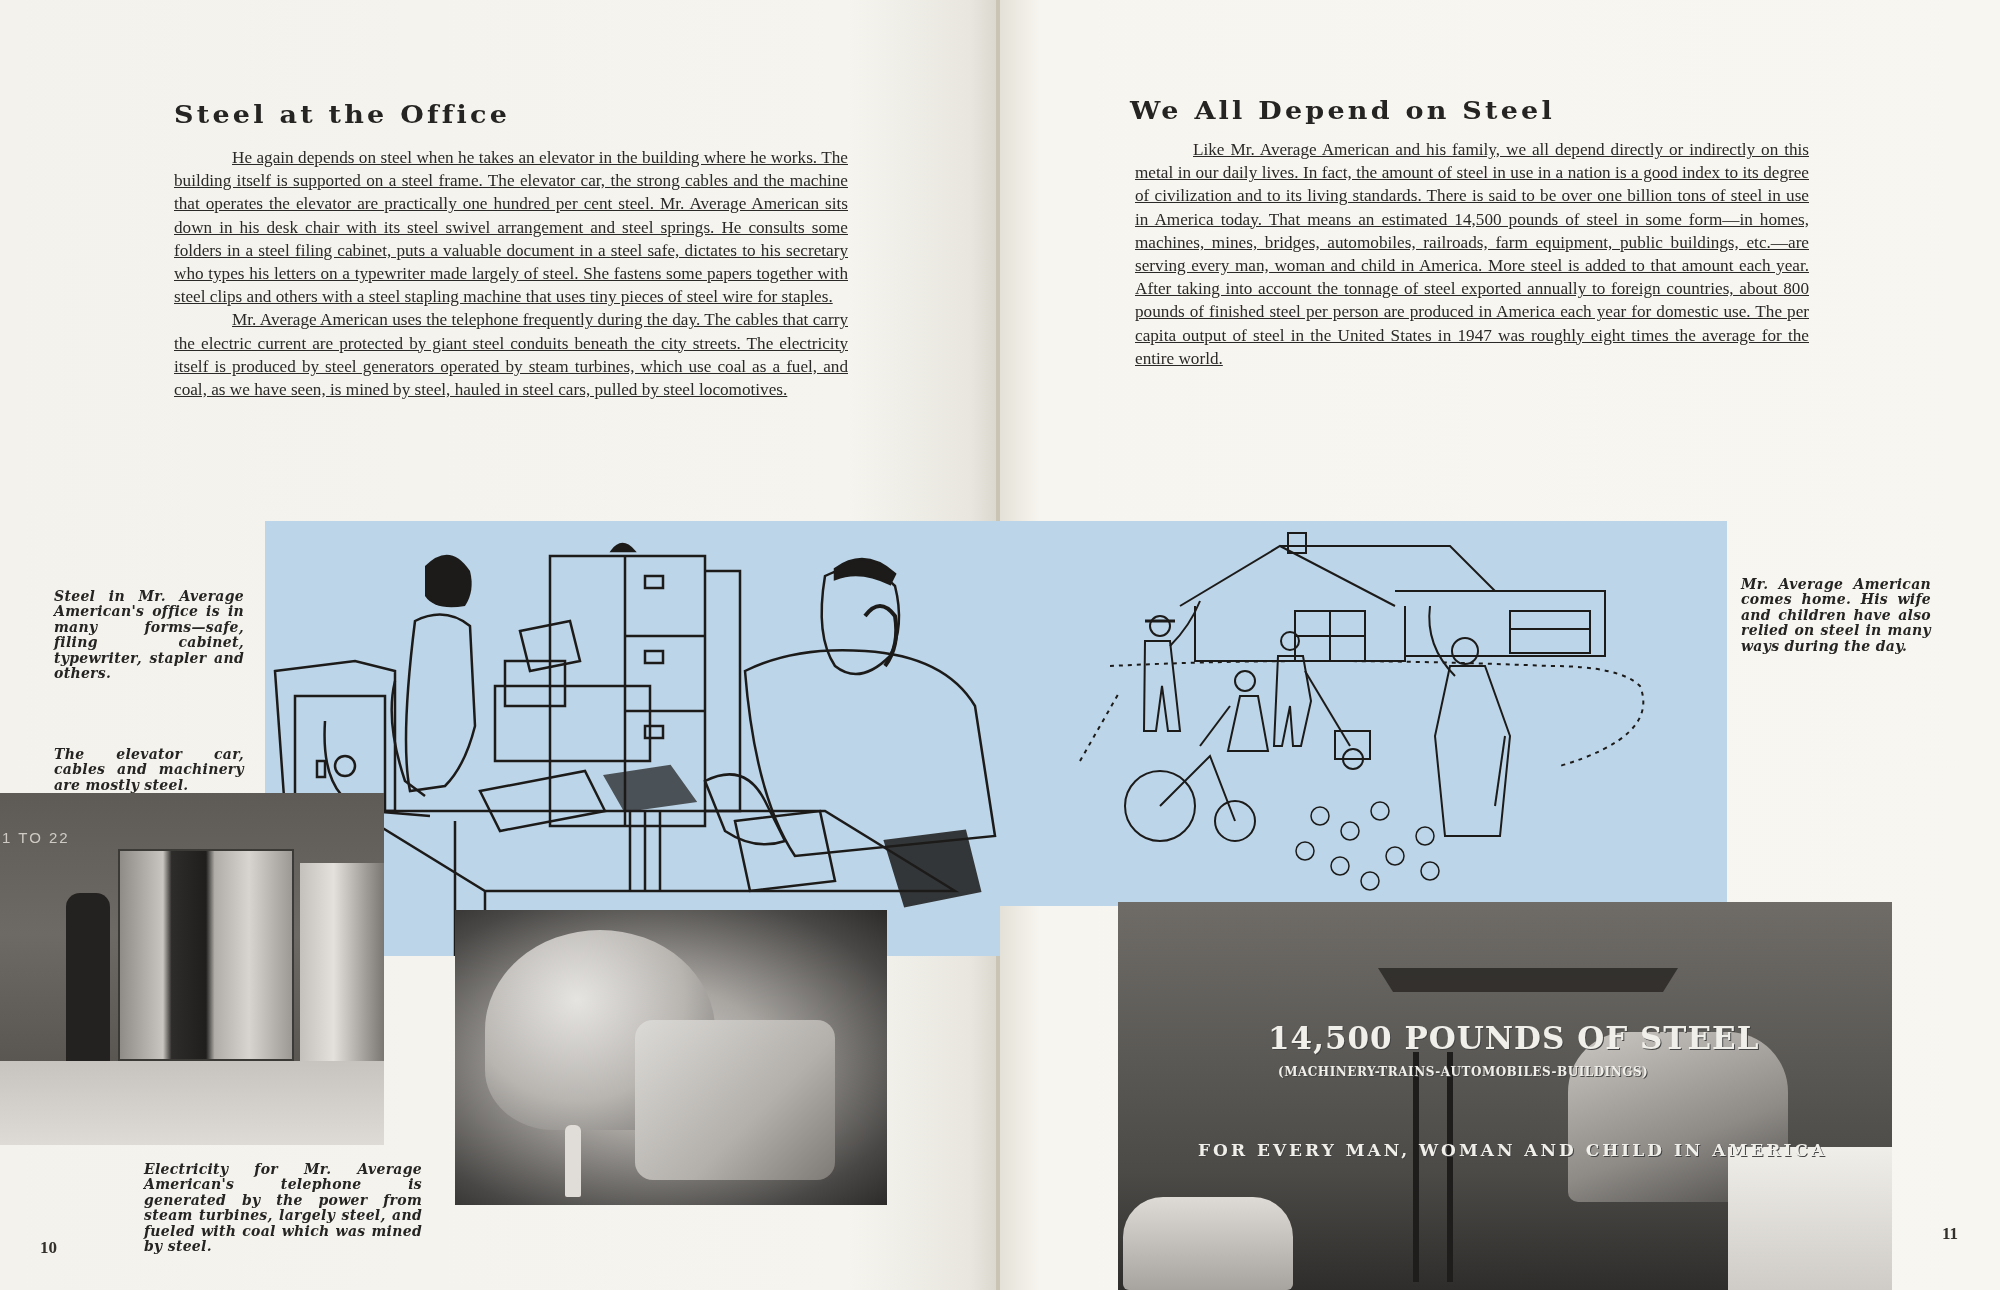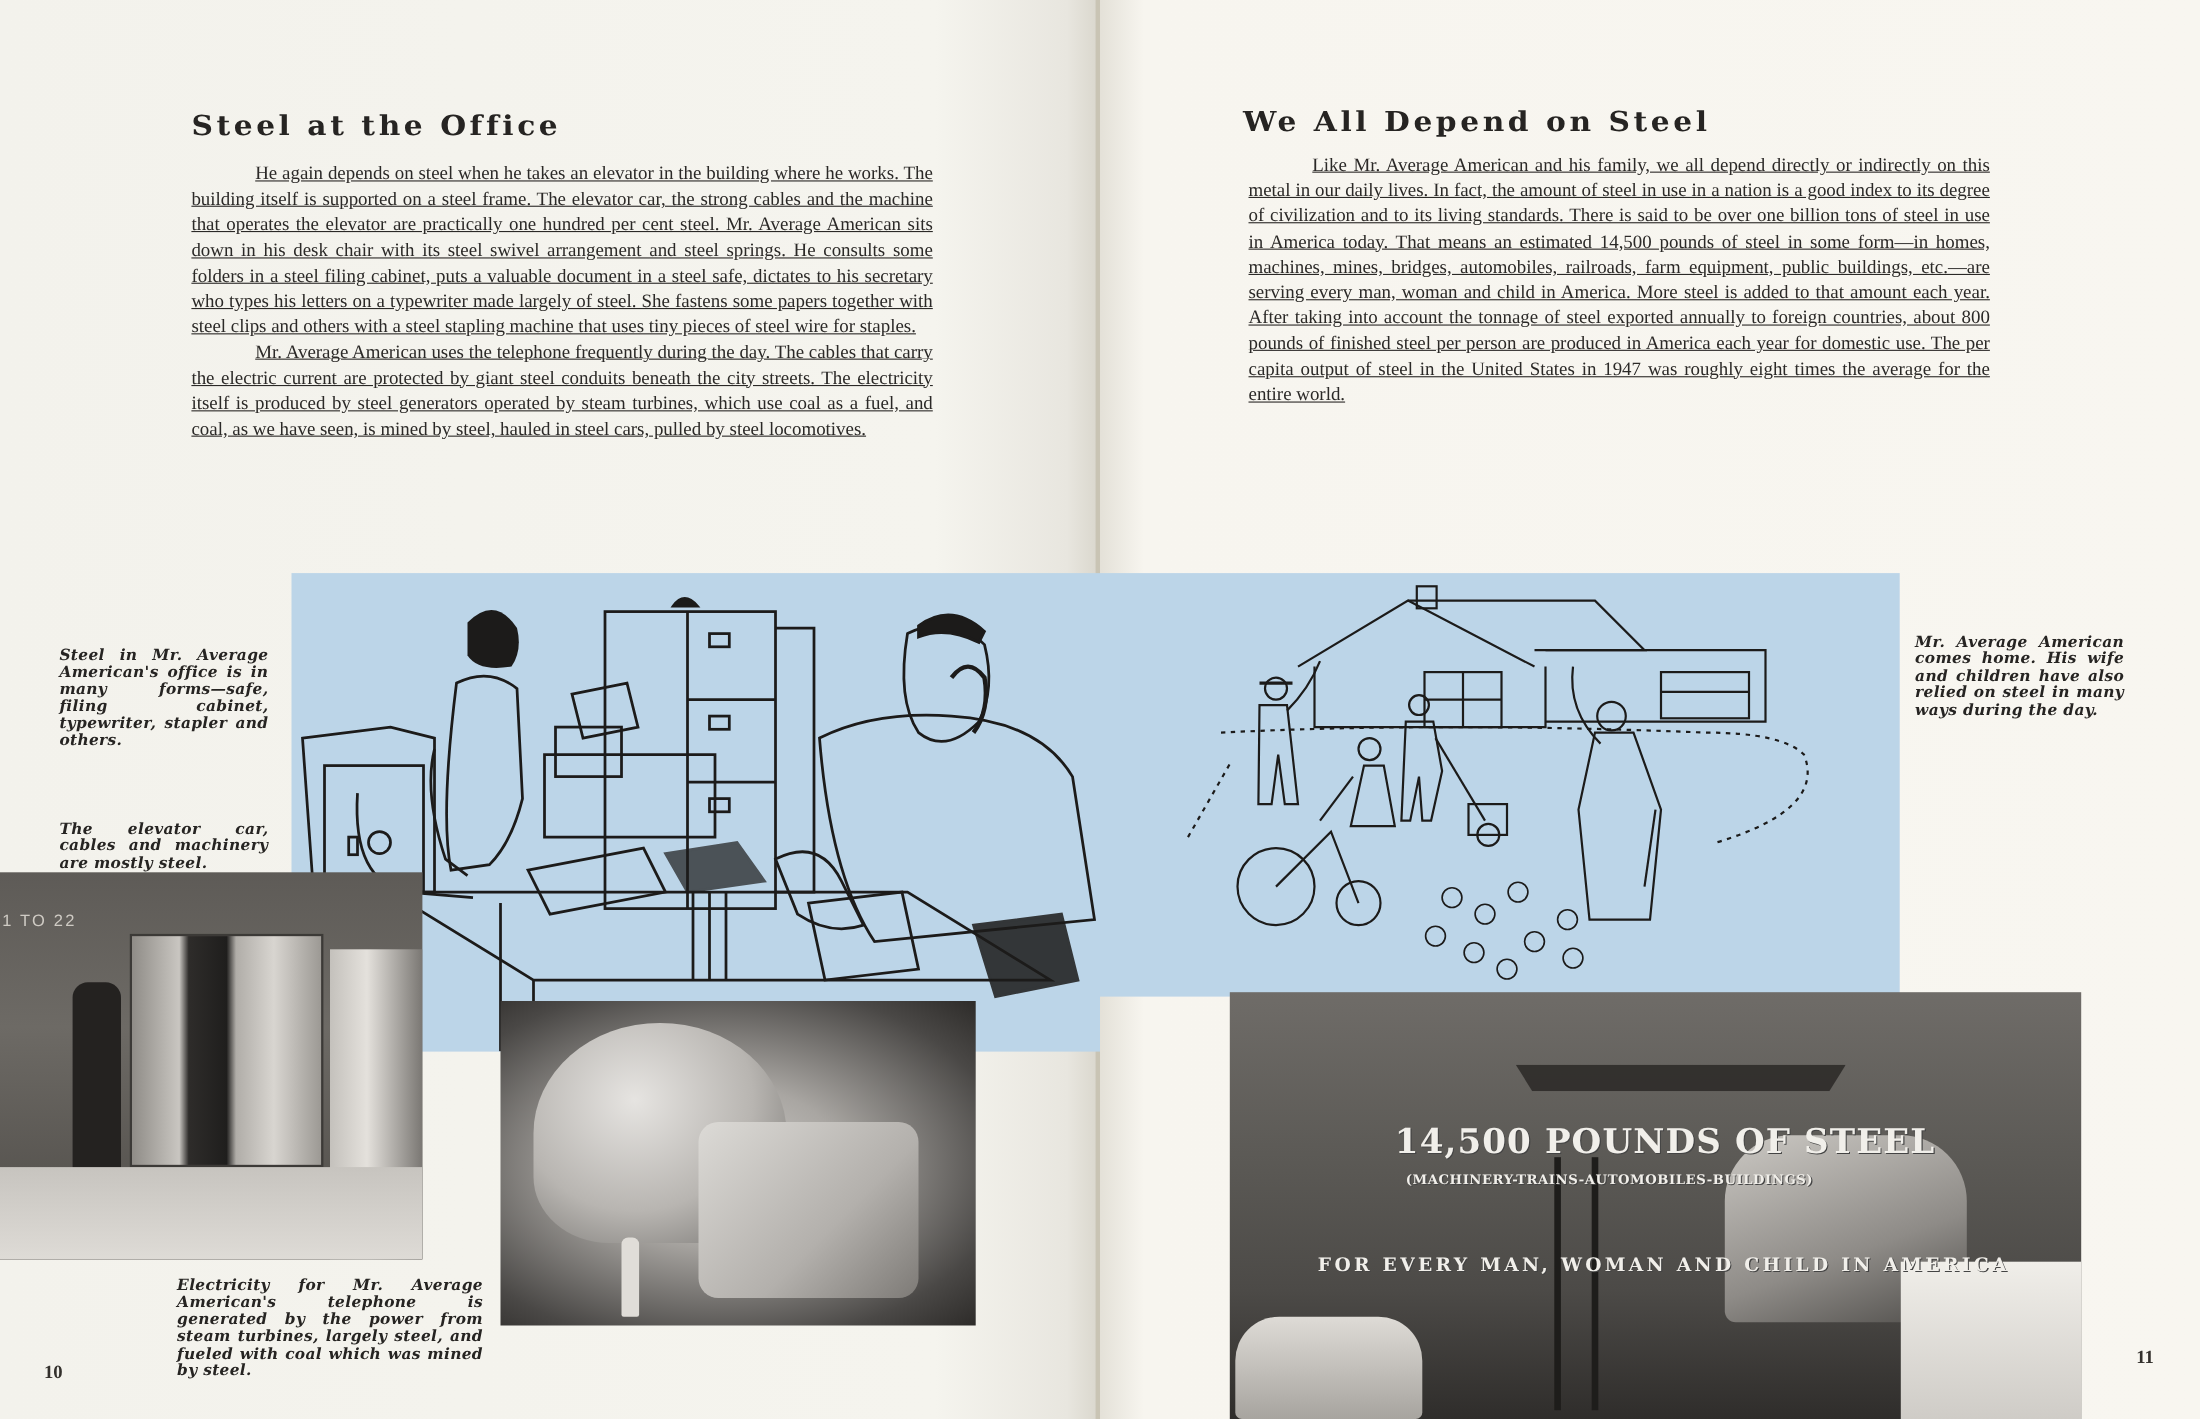--- a/index.html
+++ b/index.html
@@ -86,21 +86,21 @@
   <p>Mr. Average American uses the telephone frequently during the day. The cables that carry the electric current are protected by giant steel conduits beneath the city streets. The electricity itself is produced by steel generators operated by steam turbines, which use coal as a fuel, and coal, as we have seen, is mined by steel, hauled in steel cars, pulled by steel locomotives.</p>
 </div>
 
 <div class="heading" style="left:1130px; top:96px;">We All Depend on Steel</div>
 <div class="body-text" style="left:1135px; top:138px; width:674px;">
   <p>Like Mr. Average American and his family, we all depend directly or indirectly on this metal in our daily lives. In fact, the amount of steel in use in a nation is a good index to its degree of civilization and to its living standards. There is said to be over one billion tons of steel in use in America today. That means an estimated 14,500 pounds of steel in some form—in homes, machines, mines, bridges, automobiles, railroads, farm equipment, public buildings, etc.—are serving every man, woman and child in America. More steel is added to that amount each year. After taking into account the tonnage of steel exported annually to foreign countries, about 800 pounds of finished steel per person are produced in America each year for domestic use. The per capita output of steel in the United States in 1947 was roughly eight times the average for the entire world.</p>
 </div>
 
 <div class="caption" style="left:54px; top:589px; width:190px;">Steel in Mr. Average American's office is in many forms—safe, filing cabinet, typewriter, stapler and others.</div>
 <div class="caption" style="left:54px; top:747px; width:190px;">The elevator car, cables and machinery are mostly steel.</div>
-<div class="caption" style="left:144px; top:1162px; width:278px;margin-left:17px;">Electricity for Mr. Average American's telephone is generated by the power from steam turbines, largely steel, and fueled with coal which was mined by steel.</div>
+<div class="caption" style="left:144px; top:1162px; width:278px;">Electricity for Mr. Average American's telephone is generated by the power from steam turbines, largely steel, and fueled with coal which was mined by steel.</div>
 <div class="caption" style="left:1741px; top:577px; width:190px;">Mr. Average American comes home. His wife and children have also relied on steel in many ways during the day.</div>
 
 <div class="illus" style="left:265px; top:521px; width:735px; height:435px;">
   <svg width="735" height="435" viewBox="0 0 735 435" fill="none" stroke="#1c1b1a" stroke-width="2.5">
 
     <path d="M10 150 L90 140 L130 150 L130 290 L20 290 Z"></path>
     <rect x="30" y="175" width="90" height="115"></rect>
     <circle cx="80" cy="245" r="10"></circle>
     <rect x="52" y="240" width="8" height="16"></rect>
 

